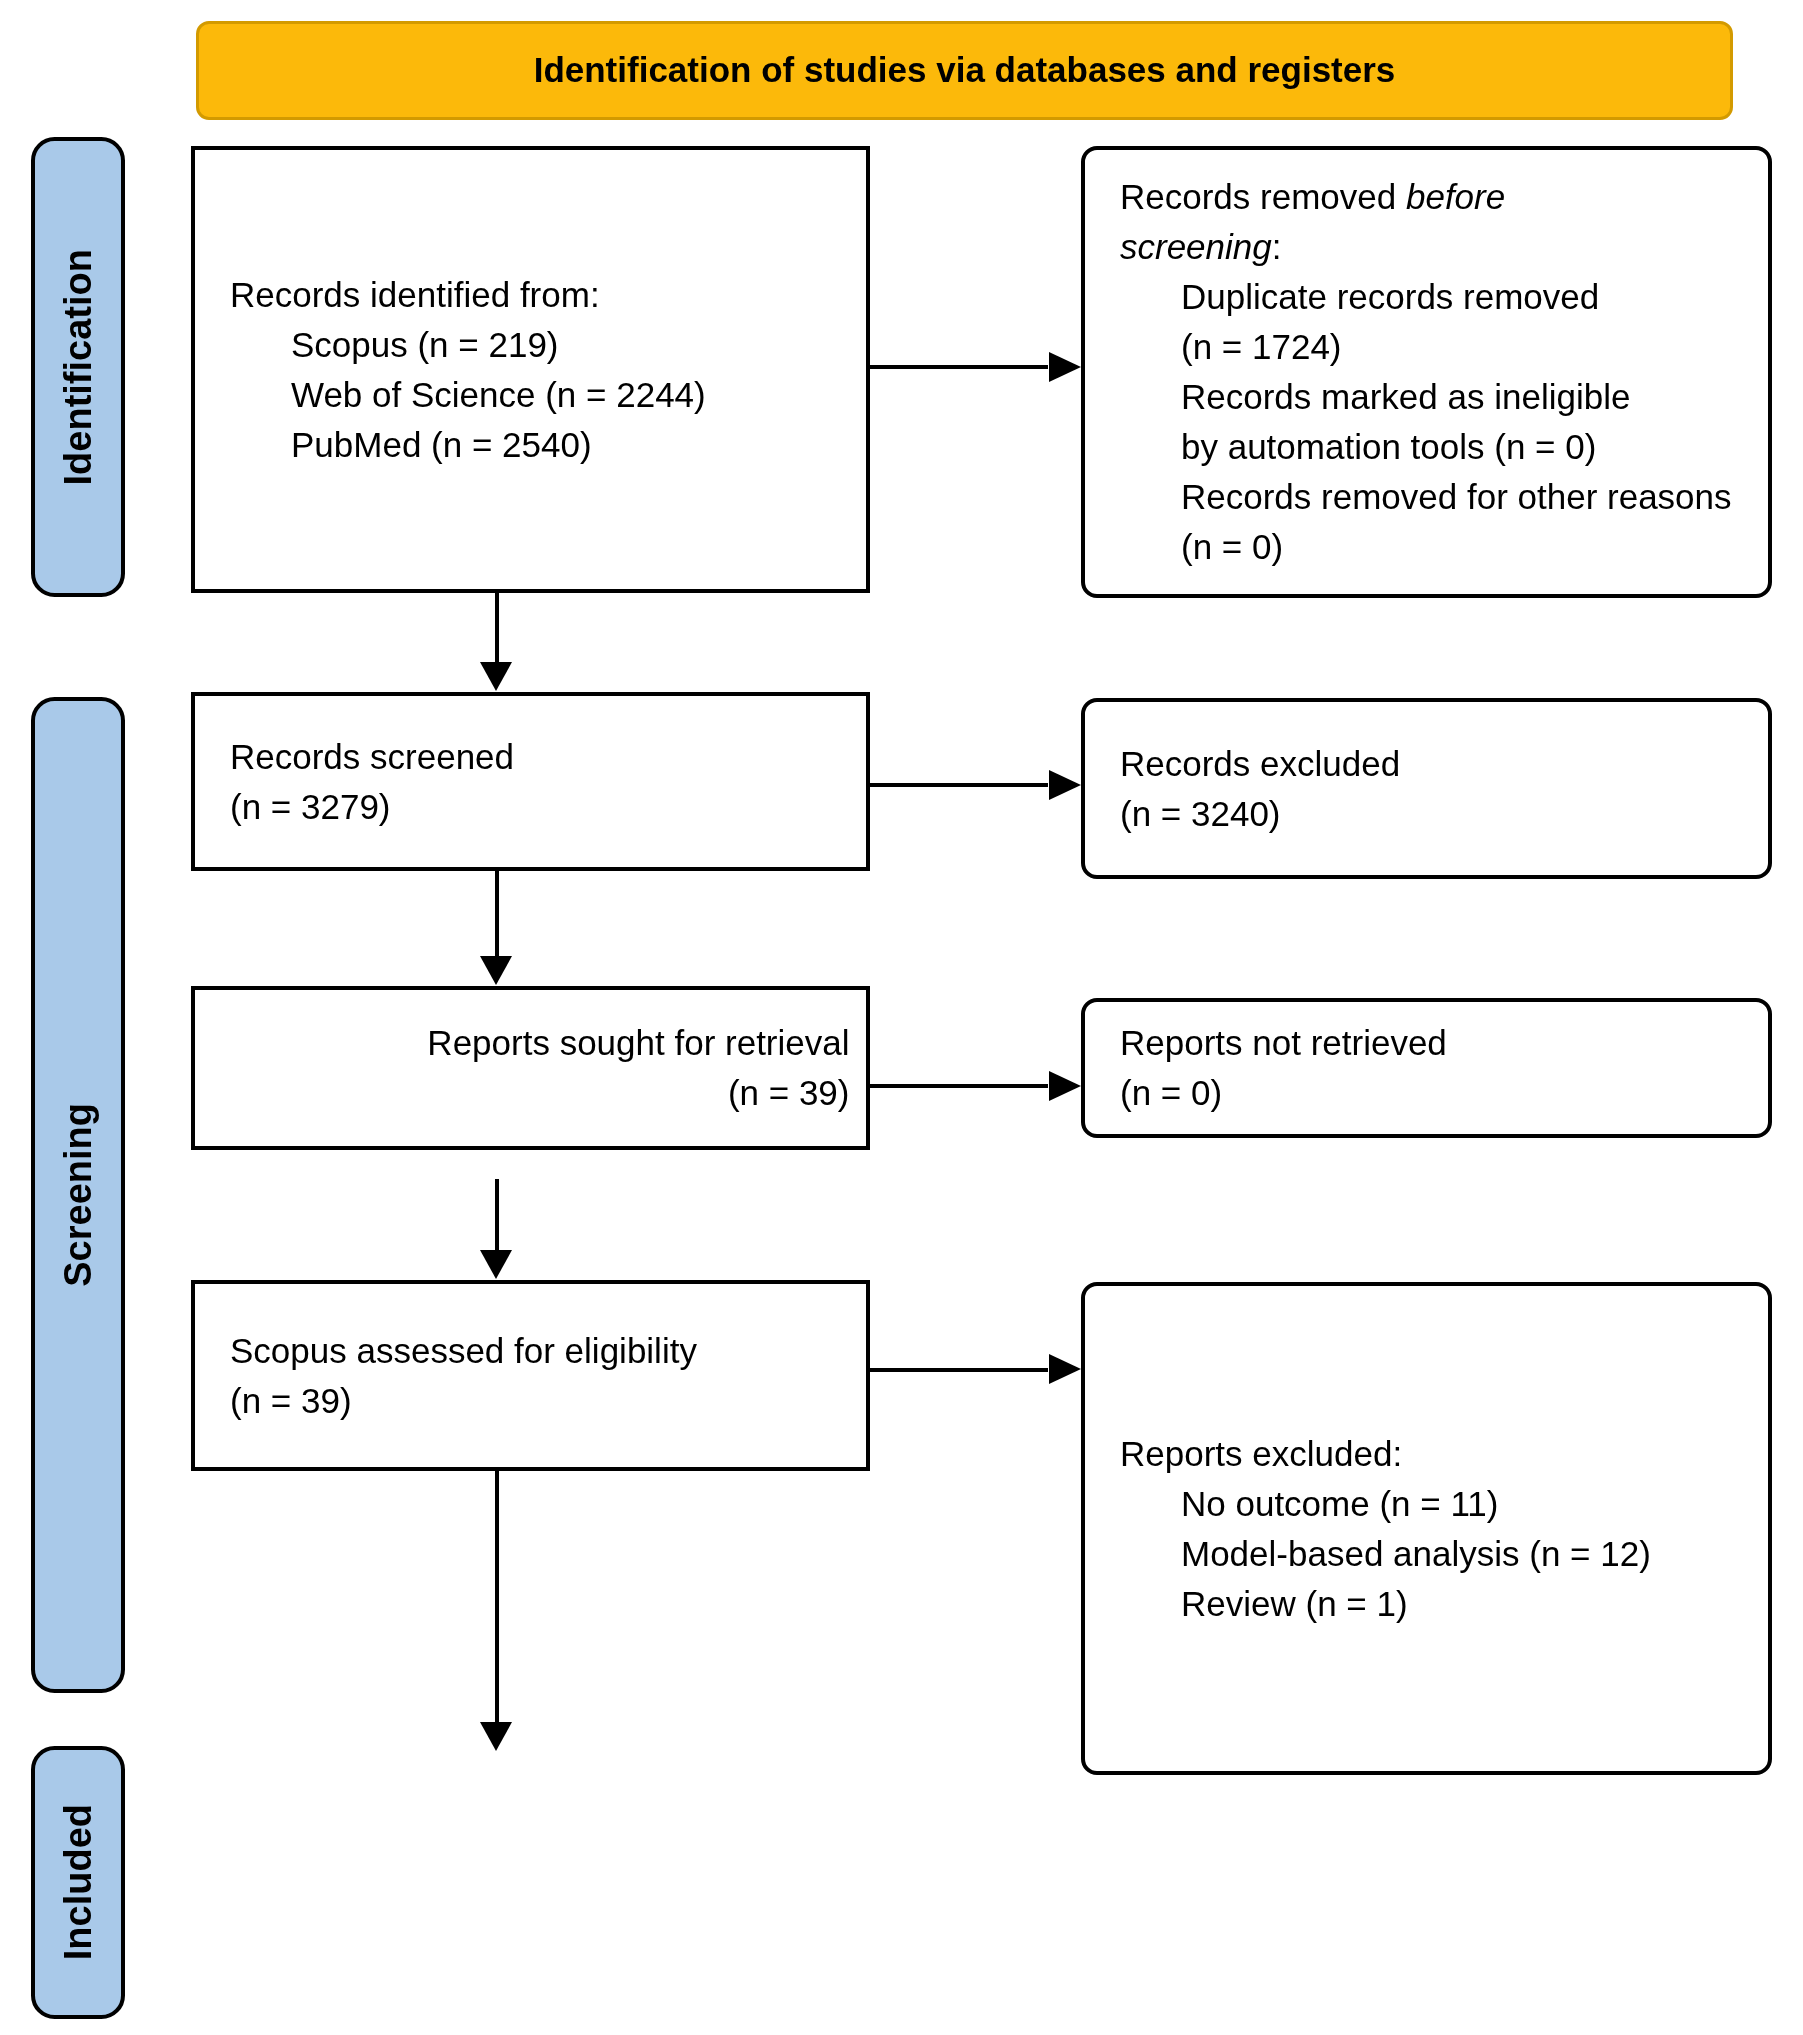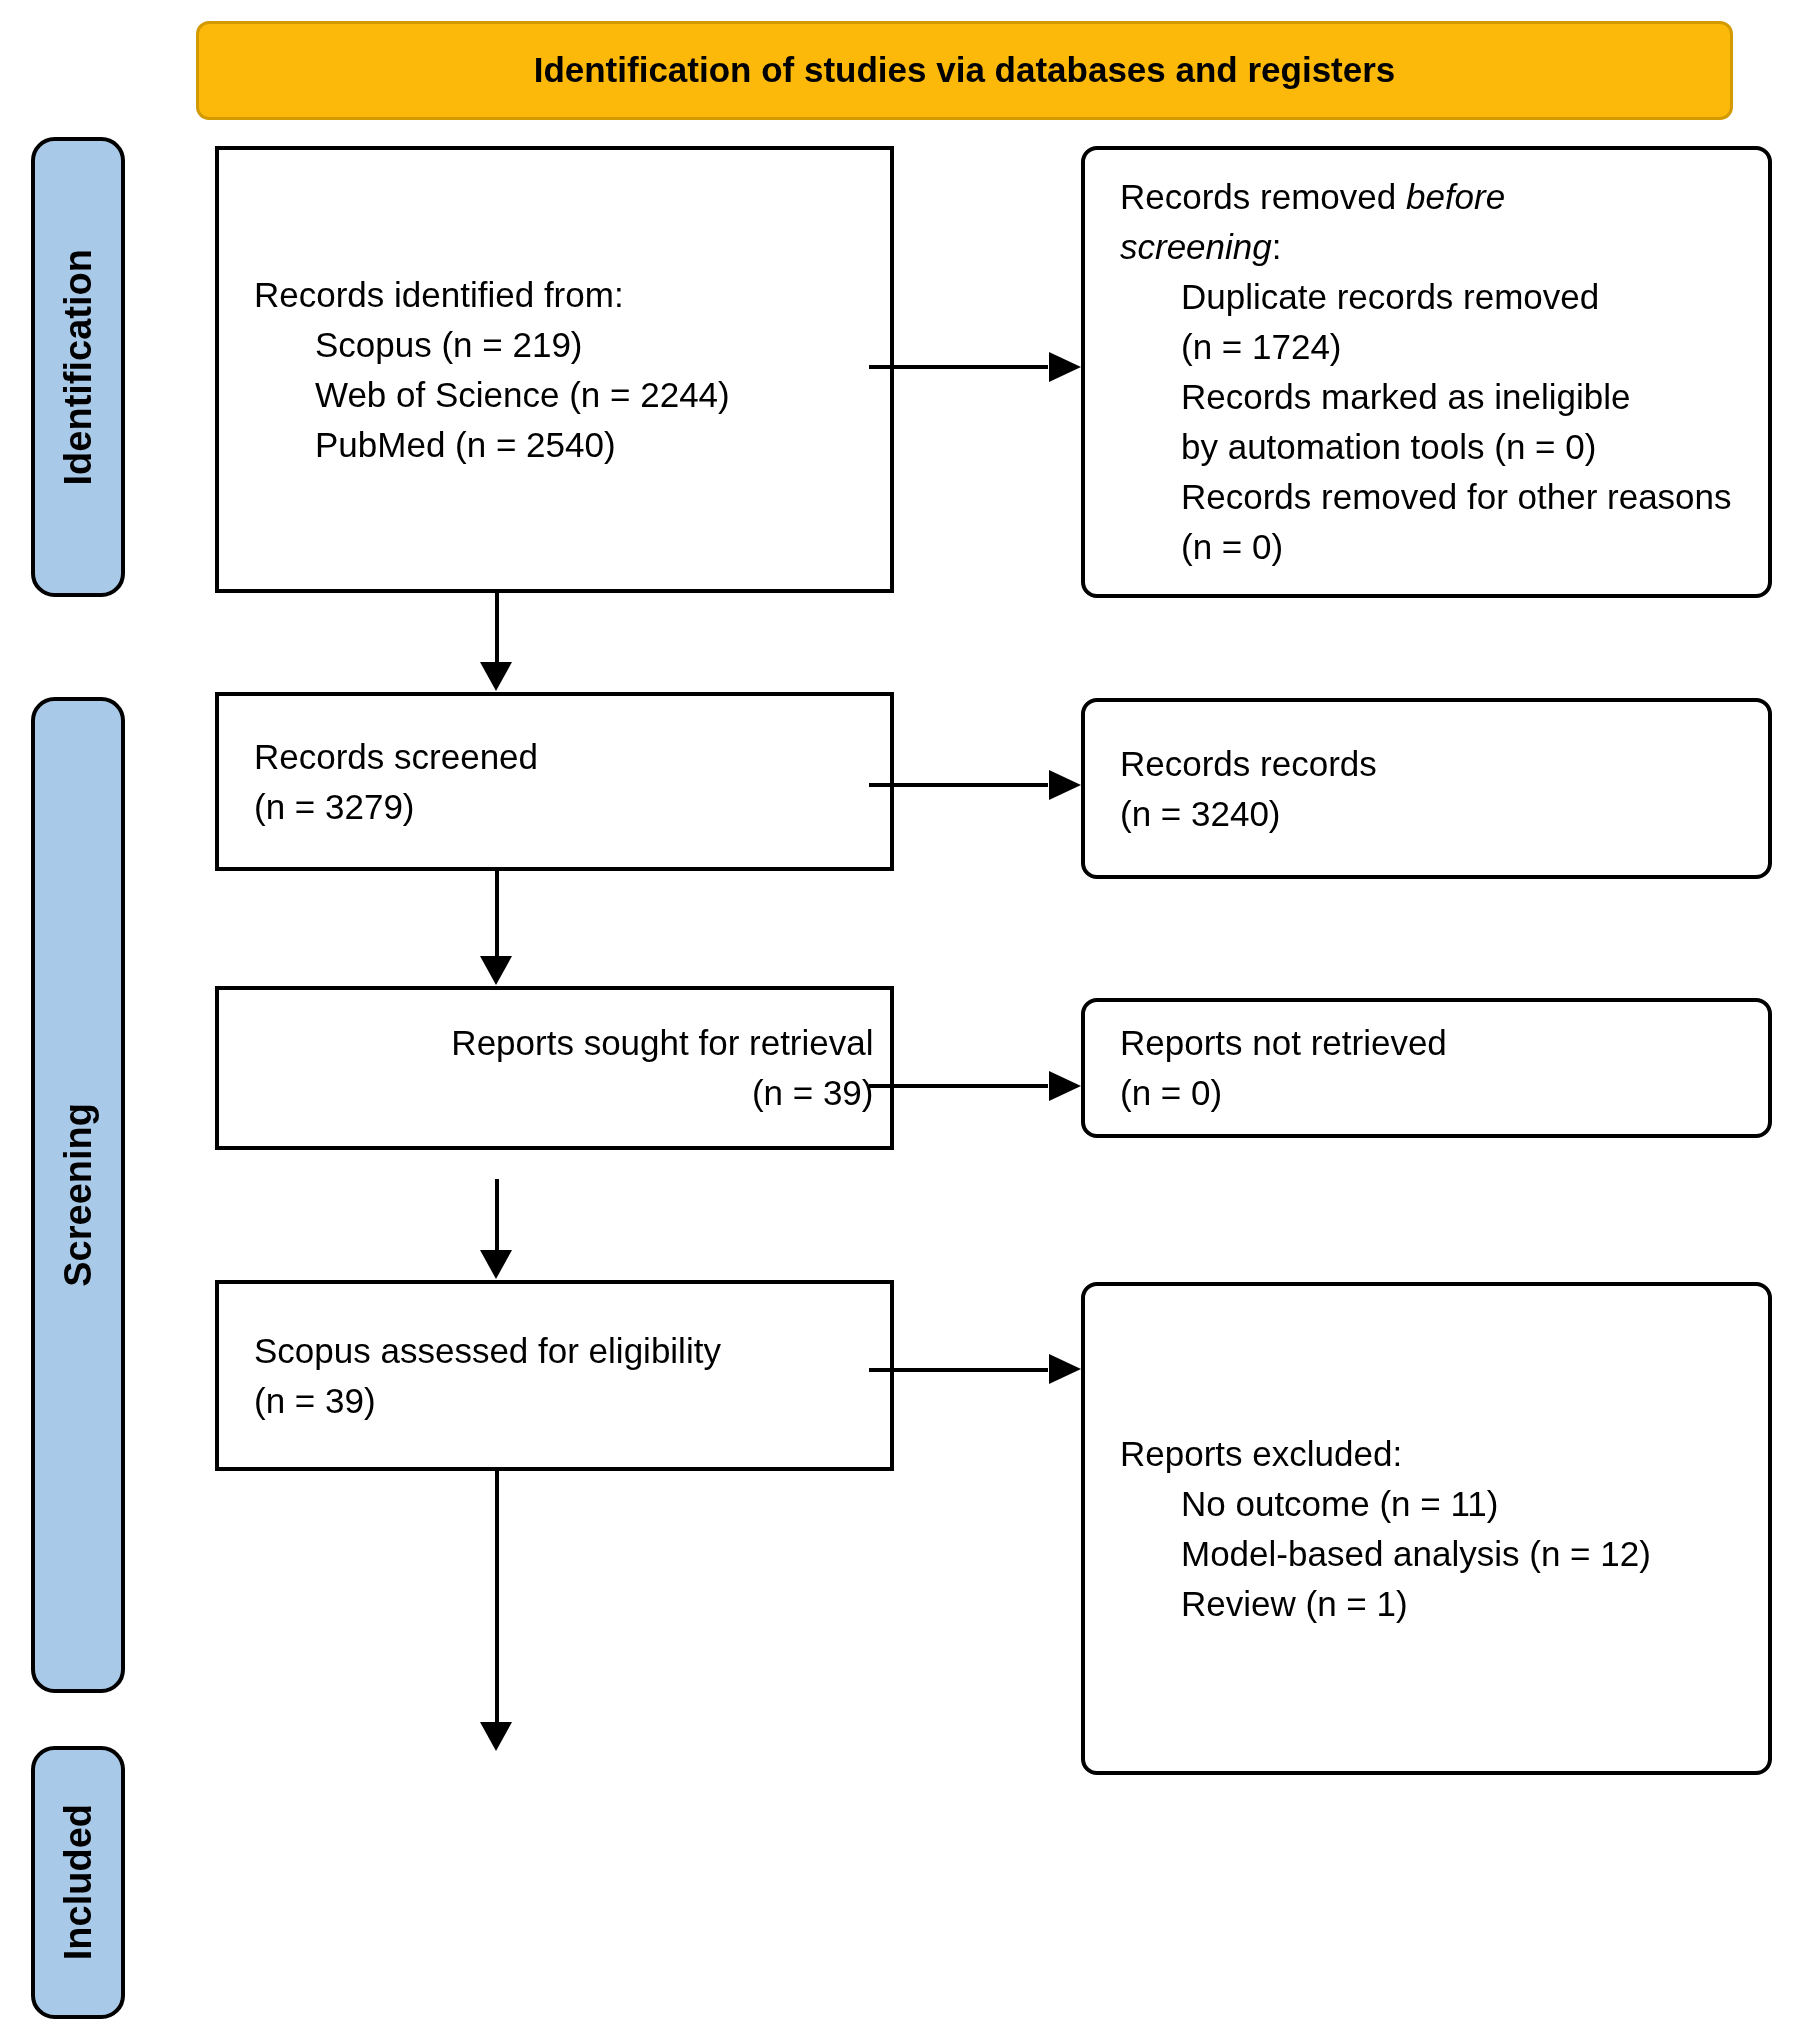--- a/index.html
+++ b/index.html
@@ -38,21 +38,21 @@
   #stage-screening      { top: 697px; height: 996px; }
   #stage-included       { top: 1746px; height: 273px;  }
 
   .box {
     position: absolute; background: #ffffff;
     border: 4.7px solid var(--line); box-sizing: border-box;
     display: flex; flex-direction: column; justify-content: center;
     font-size: 35px; line-height: 50px;
     padding: 5.9px 16.5px 5.9px 35px;
   }
-  .col-left  { left: 191px;  width: 679px; margin-left: 24px; }
+  .col-left  { left: 191px;  width: 679px; }
   .col-right { left: 1081px; width: 691px; padding-right: 35px; border-radius: 16px; }
   .indent { padding-left: 61px; }
 
   #box-identified      { top: 146px;  height: 447px; }
   #box-removed         { top: 146px;  height: 452px; }
   #box-screened        { top: 692px; height: 179px; }
   #box-excluded        { top: 698px; height: 181px; }
   #box-sought          { top: 986px; height: 164px; align-items: flex-end; }
   #box-not-retrieved   { top: 998px; height: 140px; }
   #box-assessed        { top: 1280px; height: 191px; }
@@ -116,21 +116,21 @@
     <div class="line indent">Records marked as ineligible by&nbsp;automation tools (n&nbsp;=&nbsp;0)</div>
     <div class="line indent">Records removed for other reasons (n&nbsp;=&nbsp;0)</div>
   </div>
 
   <div class="box col-left" id="box-screened">
     <div class="line">Records screened</div>
     <div class="line">(n = 3279)</div>
   </div>
 
   <div class="box col-right" id="box-excluded">
-    <div class="line">Records records</div>
+    <div class="line">Records excluded</div>
     <div class="line">(n = 3240)</div>
   </div>
 
   <div class="box col-left" id="box-sought">
     <div class="line">Reports sought for retrieval</div>
     <div class="line">(n = 39)</div>
   </div>
 
   <div class="box col-right" id="box-not-retrieved">
     <div class="line">Reports not retrieved</div>

